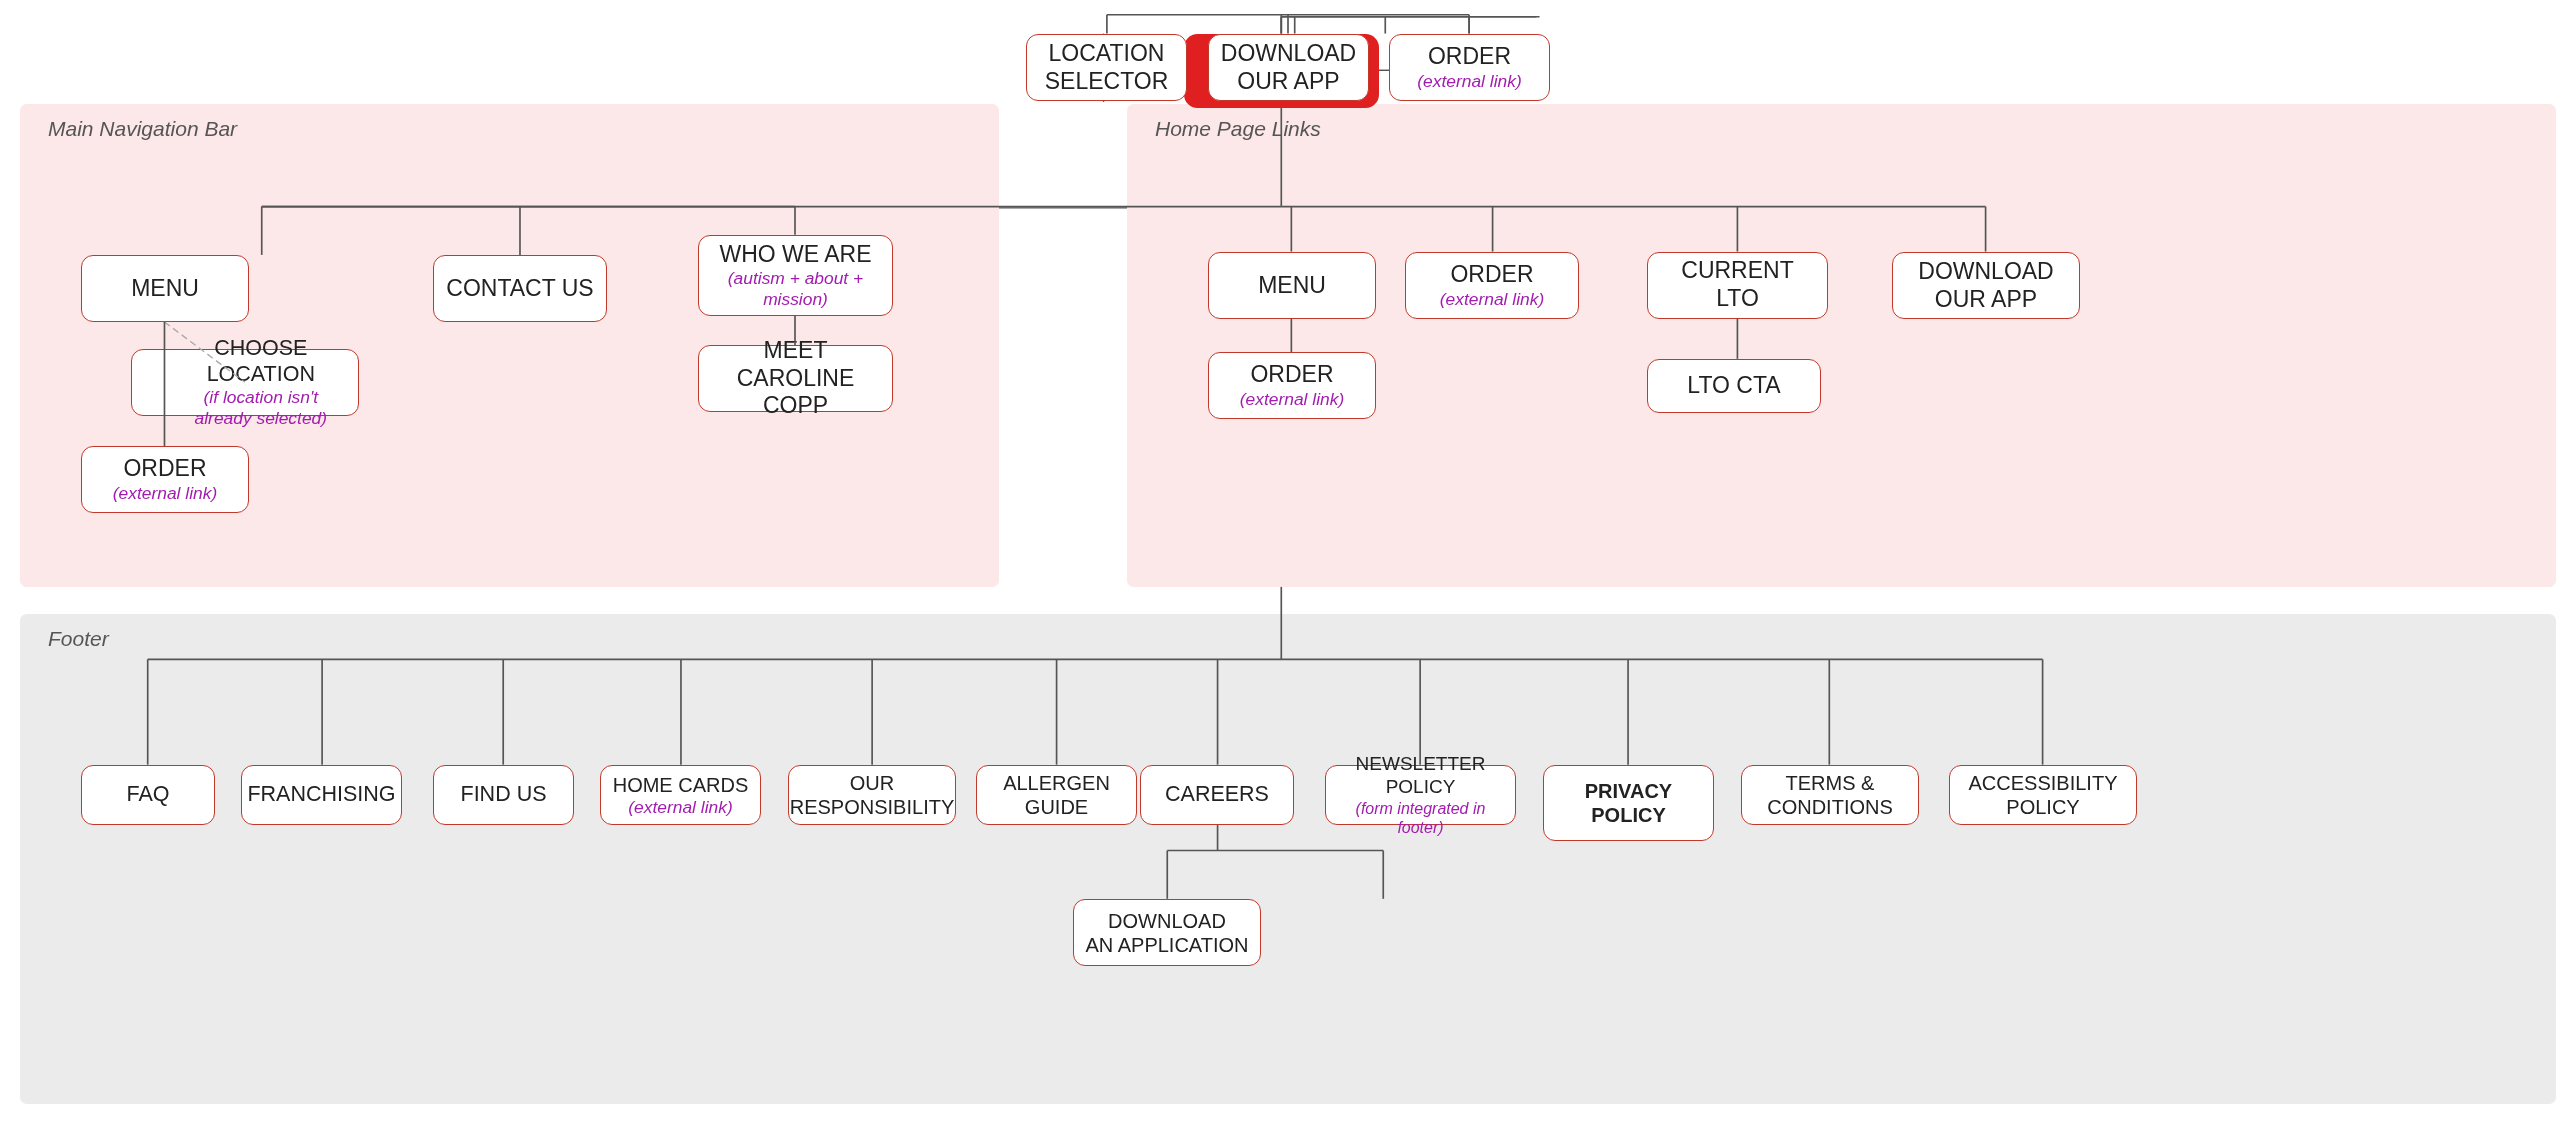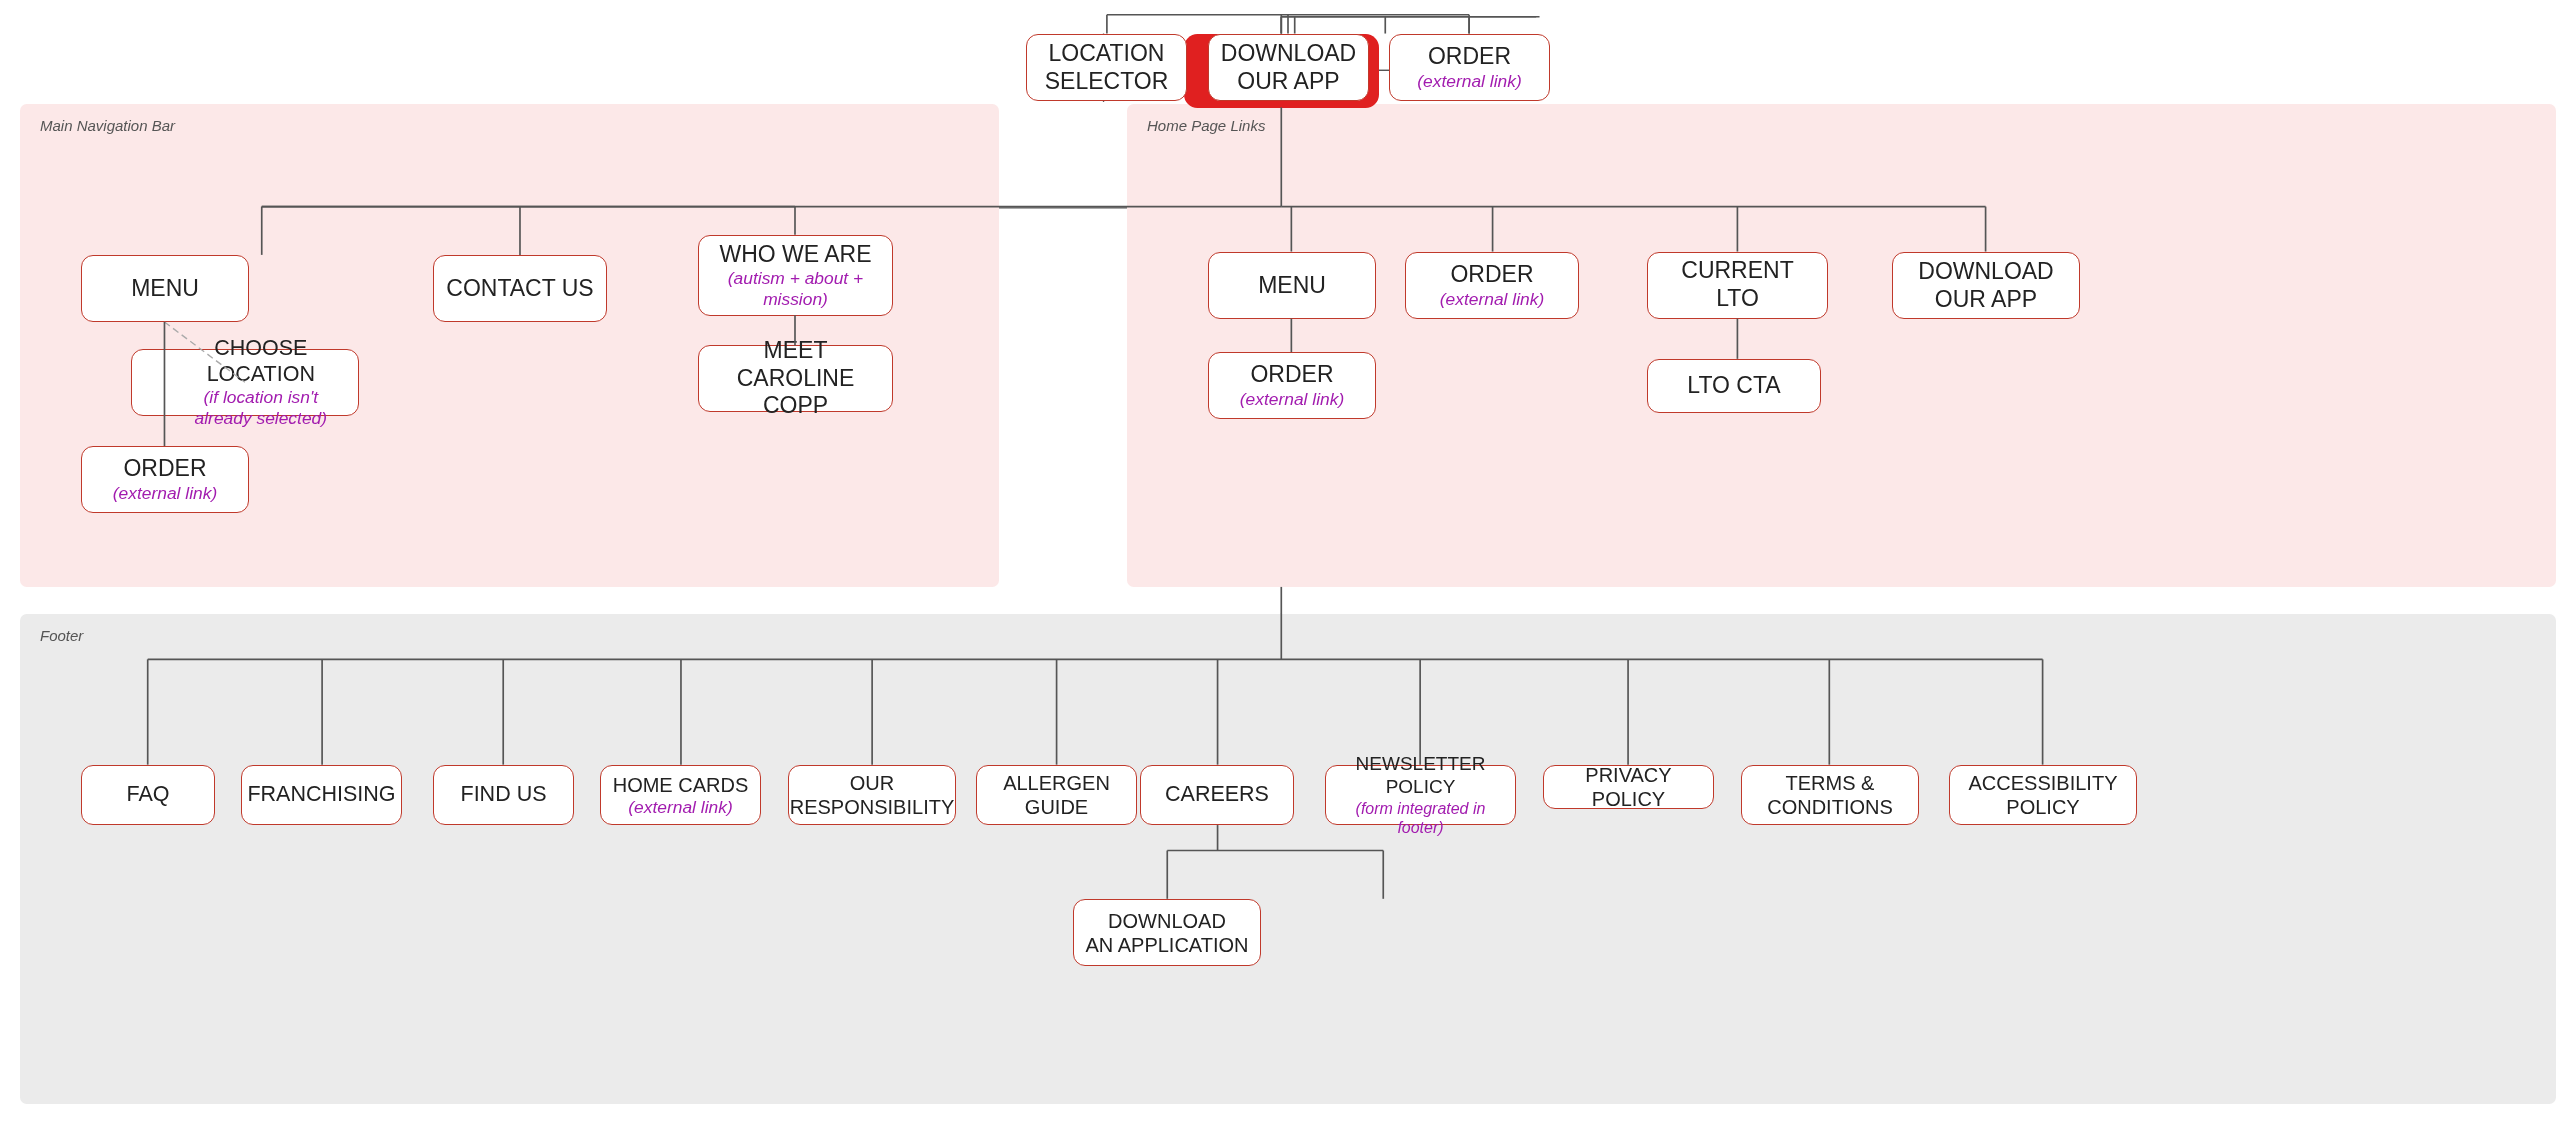--- a/index.html
+++ b/index.html
@@ -96,25 +96,25 @@
       top: 614px;
       width: 2536px;
       height: 490px;
       background: #ebebeb;
       border-radius: 6.7px;
       z-index: 1;
     }
 
     .section-label {
       position: absolute;
-      font-size: 15px;
+      font-size: 21px;
       color: #555;
       font-style: italic;
       top: 13.4px;
-      left: 20px;
+      left: 28px;
       z-index: 3;
     }
   </style>
 </head>
 <body>
 
 <div class="diagram-container">
 
   <svg class="connector-svg" viewBox="0 0 3840 1710" width="2576" height="1147">
 
@@ -275,21 +275,21 @@
   <div class="node node-standard" style="left:1140px;top:765px;width:154px;height:60px;font-size:21.5px;">
     <span>CAREERS</span>
   </div>
   <div class="node node-standard" style="left:1073px;top:899px;width:188px;height:67px;font-size:20px;">
     <span>DOWNLOAD<br>AN APPLICATION</span>
   </div>
   <div class="node node-standard" style="left:1325px;top:765px;width:191px;height:60px;font-size:19px;">
     <span>NEWSLETTER<br>POLICY</span>
     <span class="sub-label" style="font-size:16px;"><em>(form integrated in footer)</em></span>
   </div>
-  <div class="node node-standard" style="left:1543px;top:765px;width:171px;height:44px;font-size:20px;">
+  <div class="node node-standard" style="left:1543px;top:765px;width:171px;height:76px;font-size:20px;font-weight:bold;">
     <span>PRIVACY<br>POLICY</span>
   </div>
   <div class="node node-standard" style="left:1741px;top:765px;width:178px;height:60px;font-size:20px;">
     <span>TERMS &amp;<br>CONDITIONS</span>
   </div>
   <div class="node node-standard" style="left:1949px;top:765px;width:188px;height:60px;font-size:20px;">
     <span>ACCESSIBILITY<br>POLICY</span>
   </div>
 
   <svg style="position:absolute;top:0;left:0;width:100%;height:100%;pointer-events:none;z-index:3;" viewBox="0 0 3840 1710" width="2576" height="1147">

